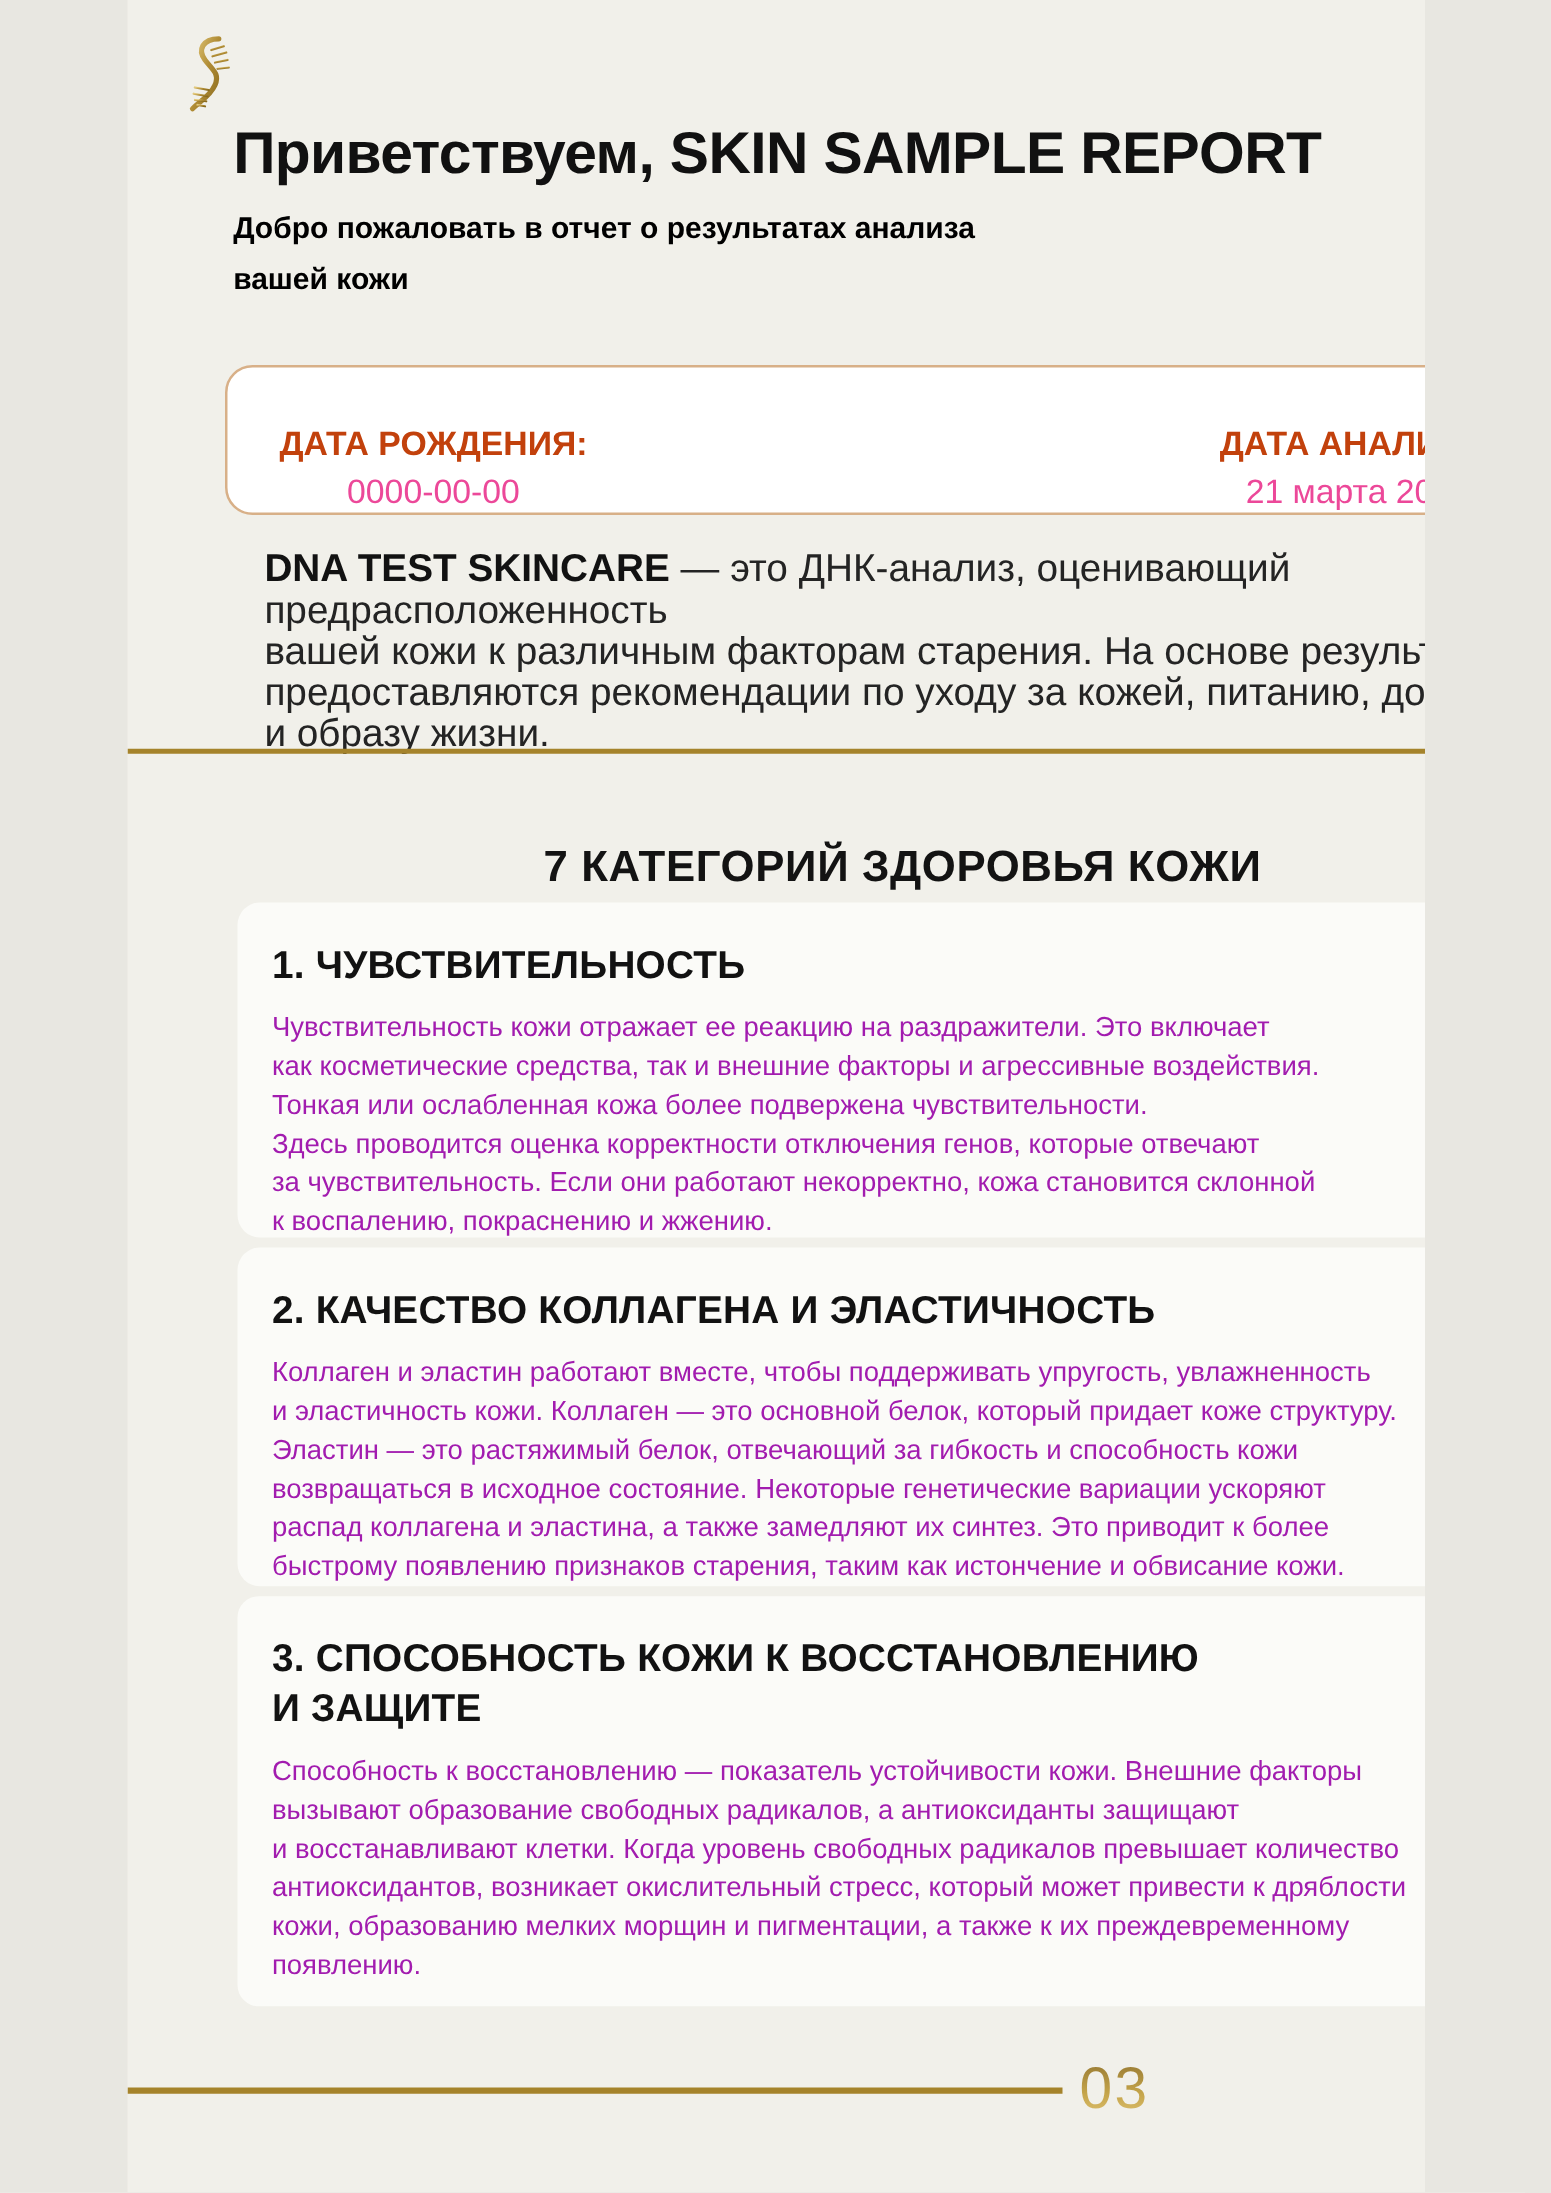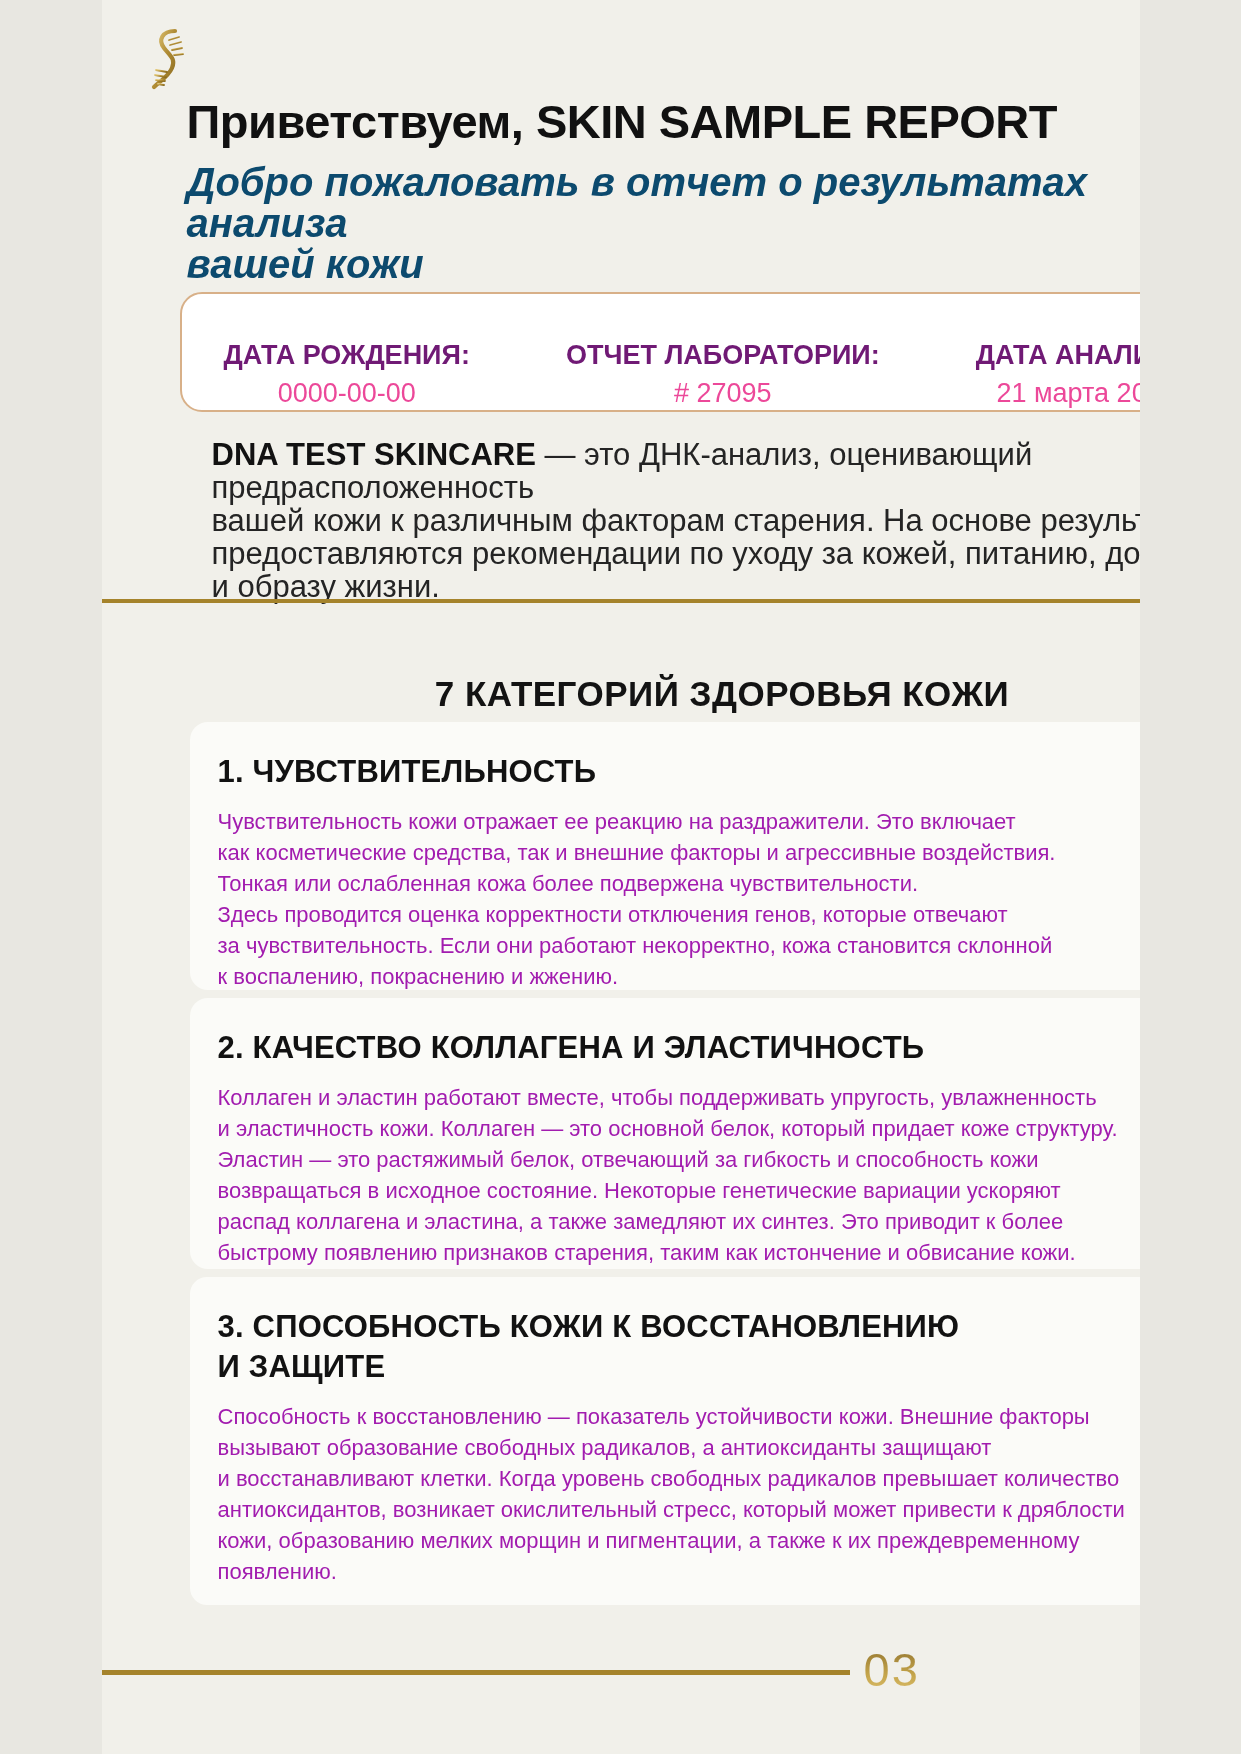--- a/index.html
+++ b/index.html
@@ -16,34 +16,34 @@
   .preline { white-space:pre-line; }
 
   
   .logo { position:absolute; left:46px; top:28px; width:42px; height:64px; }
   .title {
     position:absolute; left:85px; top:94px; width:1100px;
     font-size:47px; font-weight:bold; letter-spacing:-0.5px; color:#111;
   }
   .subtitle {
     position:absolute; left:85px; top:162px; width:1000px;
-    font-size:40px; font-weight:bold; line-height:41px; color:#0c4a6e;font-style:italic;
+    font-size:24px; font-weight:bold; line-height:41px; color:#000000;
   }
 
   
   .info-box {
     position:absolute; left:78px; top:292px; width:1062px; height:120px;
     background:#FFFFFF;
     border:2px solid #D8B088;
     border-radius:22px;
     display:flex; align-items:center; justify-content:space-between;
     padding:0 42px;
   }
   .info-field { text-align:center; }
-  .info-label { font-size:27px; font-weight:bold; color:#701a75;margin-top:44px; }
+  .info-label { font-size:27px; font-weight:bold; color:#c2410c;margin-top:44px; }
   .info-value { font-size:27px; margin-top:7px; color:#ec4899; }
 
   
   .intro {
     position:absolute; left:110px; top:438px; width:1060px;
     font-size:31px; line-height:33px; color:#242424;
   }
   .intro-lead { font-weight:bold; color:#121212; }
 
   
@@ -130,24 +130,20 @@
   <h1 class="title">Приветствуем, SKIN SAMPLE REPORT</h1>
   <h2 class="subtitle preline">Добро пожаловать в отчет о результатах анализа
 вашей кожи</h2>
 
   <div class="info-box">
     <div class="info-field">
       <div class="info-label">ДАТА РОЖДЕНИЯ:</div>
       <div class="info-value">0000-00-00</div>
     </div>
     <div class="info-field">
-      <div class="info-label">ОТЧЕТ ЛАБОРАТОРИИ:</div>
-      <div class="info-value"># 27095</div>
-    </div>
-    <div class="info-field">
       <div class="info-label">ДАТА АНАЛИЗА:</div>
       <div class="info-value">21 марта 2025</div>
     </div>
   </div>
 
   <p class="intro"><span class="intro-lead">DNA TEST SKINCARE</span><span class="preline"> — это ДНК-анализ, оценивающий предрасположенность
 вашей кожи к различным факторам старения. На основе результатов
 предоставляются рекомендации по уходу за кожей, питанию, добавкам
 и образу жизни.</span></p>
 

